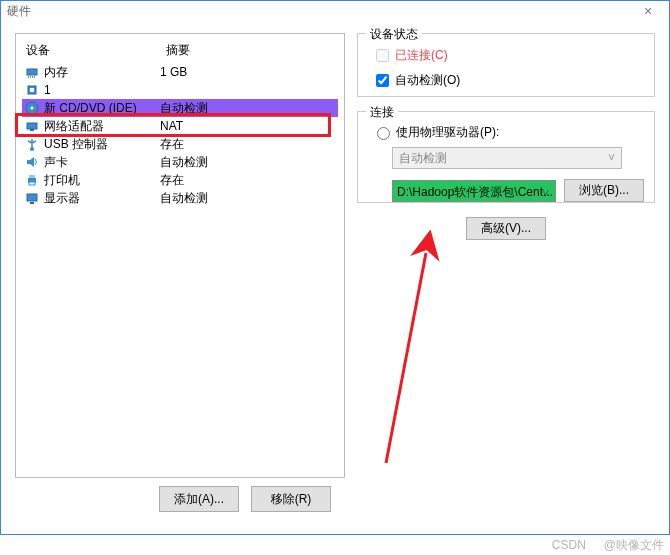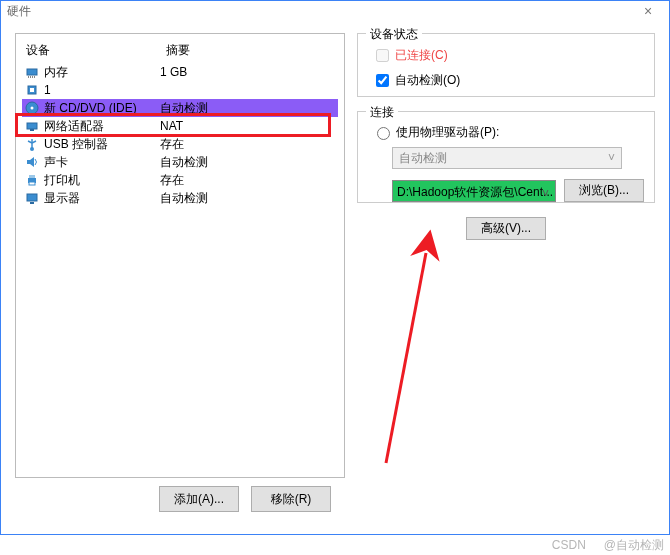--- a/index.html
+++ b/index.html
@@ -198,14 +198,14 @@
         </marker>
       </defs>
       <line x1="55" y1="320" x2="95" y2="110" stroke="#ed1c24" stroke-width="3" marker-end="url(#ah)"></line>
     </svg>
 
   </div>
 </div>
 
 <div class="watermark">
   <span>CSDN</span>
-  <span class="at">@自动检测</span>
+  <span class="at">@映像文件</span>
 </div>
 
 </body></html>

